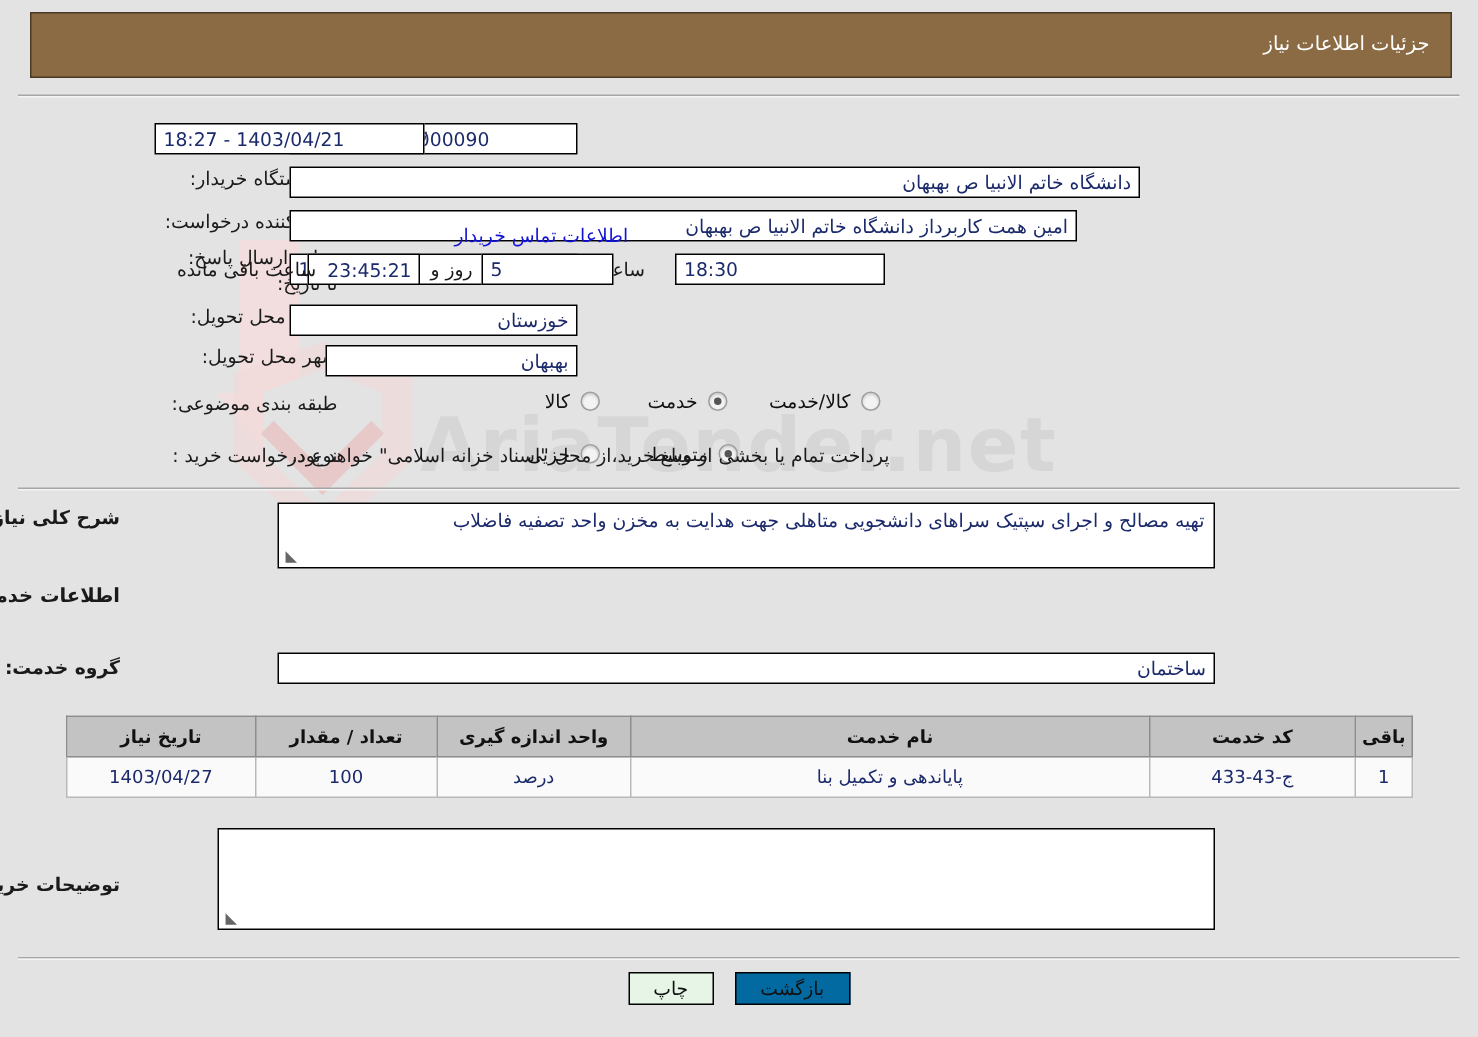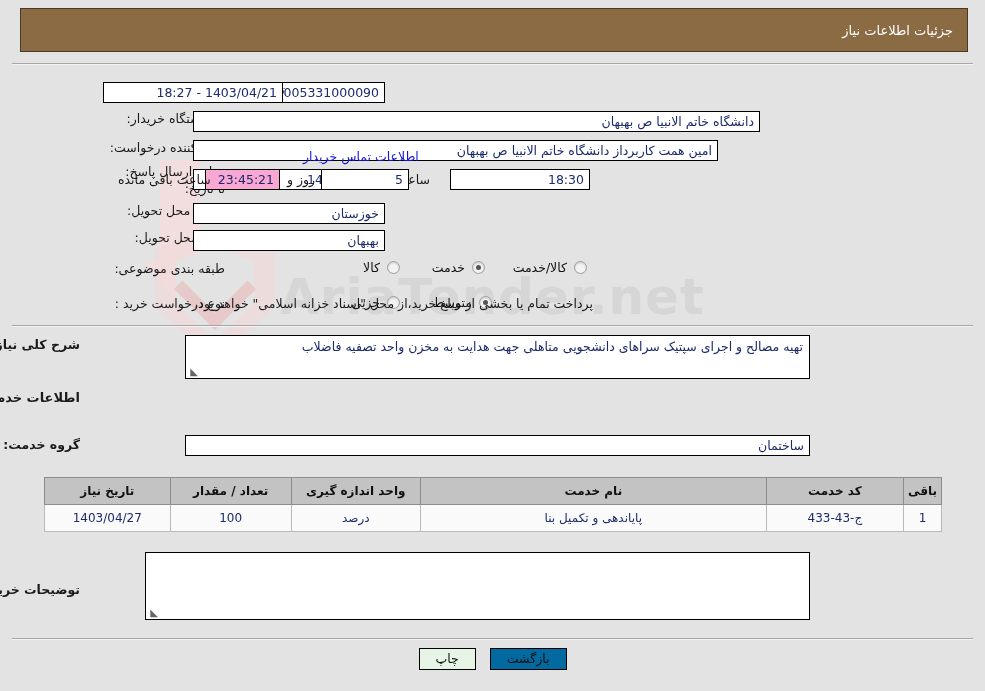--- a/index.html
+++ b/index.html
@@ -115,26 +115,26 @@
   }
   .lbl-b { font-weight: bold; }
   .fld {
     background: #ffffff;
     border: 1px solid #000000;
     height: 21px;
     line-height: 19px;
     font-size: 12.5px;
     color: #1b2a6b;
     padding: 0 5px;
-    text-align: right;
+    text-align: left;
     overflow: hidden;
     font-family: "DejaVu Sans", "Liberation Sans", sans-serif;
   }
   .fld.rtlfill { text-align: right; direction: rtl; }
-  .fld.cream { background: #f9a8d4; padding-left: 38px; }
+  .fld.cream { background: #ffffff; padding-left: 38px; }
   .link {
     color: #1414d8;
     font-size: 12.5px;
     cursor: pointer;
   }
   .rbl { font-size: 12.5px; color: #111; }
   .radio {
     width: 13px; height: 13px;
     border-radius: 50%;
     border: 1px solid #9d9d9d;
@@ -283,21 +283,21 @@
   </div>
 
   <div class="row" style="right:760px; top:203px;">
     <span class="lbl">استان محل تحویل:</span>
   </div>
   <div class="fld rtlfill" style="position:absolute; right:600px; top:203px; width:192px; z-index:2;">خوزستان</div>
 
   <div class="row" style="right:760px; top:230px;">
     <span class="lbl">شهر محل تحویل:</span>
   </div>
-  <div class="fld rtlfill" style="position:absolute; right:600px; top:230px; width:192px; z-index:2;padding-left:32px;">بهبهان</div>
+  <div class="fld rtlfill" style="position:absolute; right:600px; top:230px; width:168px; z-index:2;padding-left:32px;">بهبهان</div>
 
   <div class="row" style="right:760px; top:261px;">
     <span class="lbl">طبقه بندی موضوعی:</span>
   </div>
   <div class="row" style="right:585px; top:260px; gap:7px;">
     <span class="radio"></span>
     <span class="rbl">کالا</span>
   </div>
   <div class="row" style="right:500px; top:260px; gap:7px;">
     <span class="radio on"></span>

